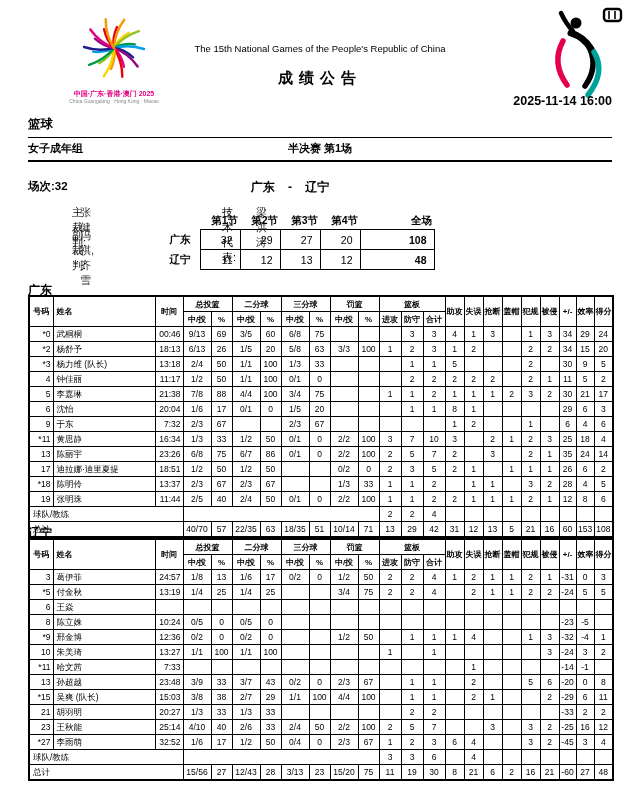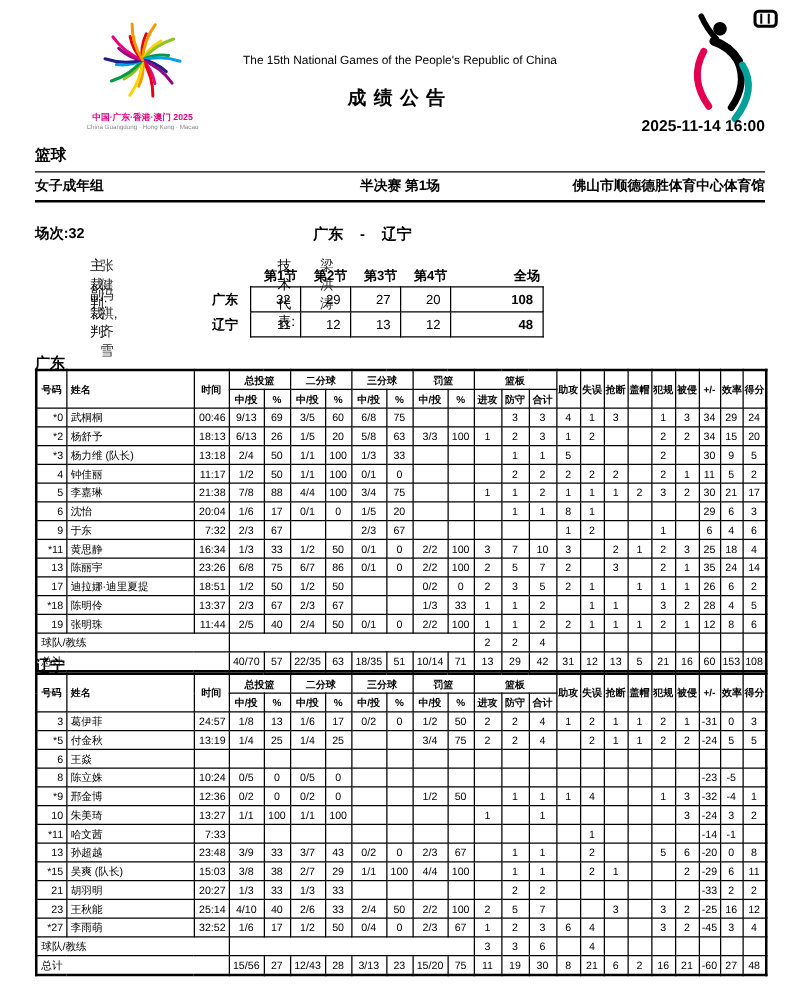--- a/index.html
+++ b/index.html
@@ -107,21 +107,20 @@
       <path d="M48,46 Q60,66 42,89" fill="none" stroke="#00a19a" stroke-width="5.5" stroke-linecap="round"></path>
     </svg>
   </div>
 
   <div class="sport">篮球</div>
   <div class="datetime">2025-11-14 16:00</div>
 
   <div class="rule rule1"></div>
   <div class="meta-group">女子成年组</div>
   <div class="meta-round">半决赛 第1场</div>
-  <div class="meta-venue">佛山市顺德德胜体育中心体育馆</div>
   <div class="rule rule2"></div>
 
   <div class="game-label">场次:32</div>
   <div class="matchup">广东 - 辽宁</div>
 
   <div class="off-row1">
     <span class="off-label off-l1">主裁判:</span>
     <span class="off-name off-n1">张健</span>
     <span class="off-label off-l2">技术代表:</span>
     <span class="off-name off-n2">梁洪涛</span>

